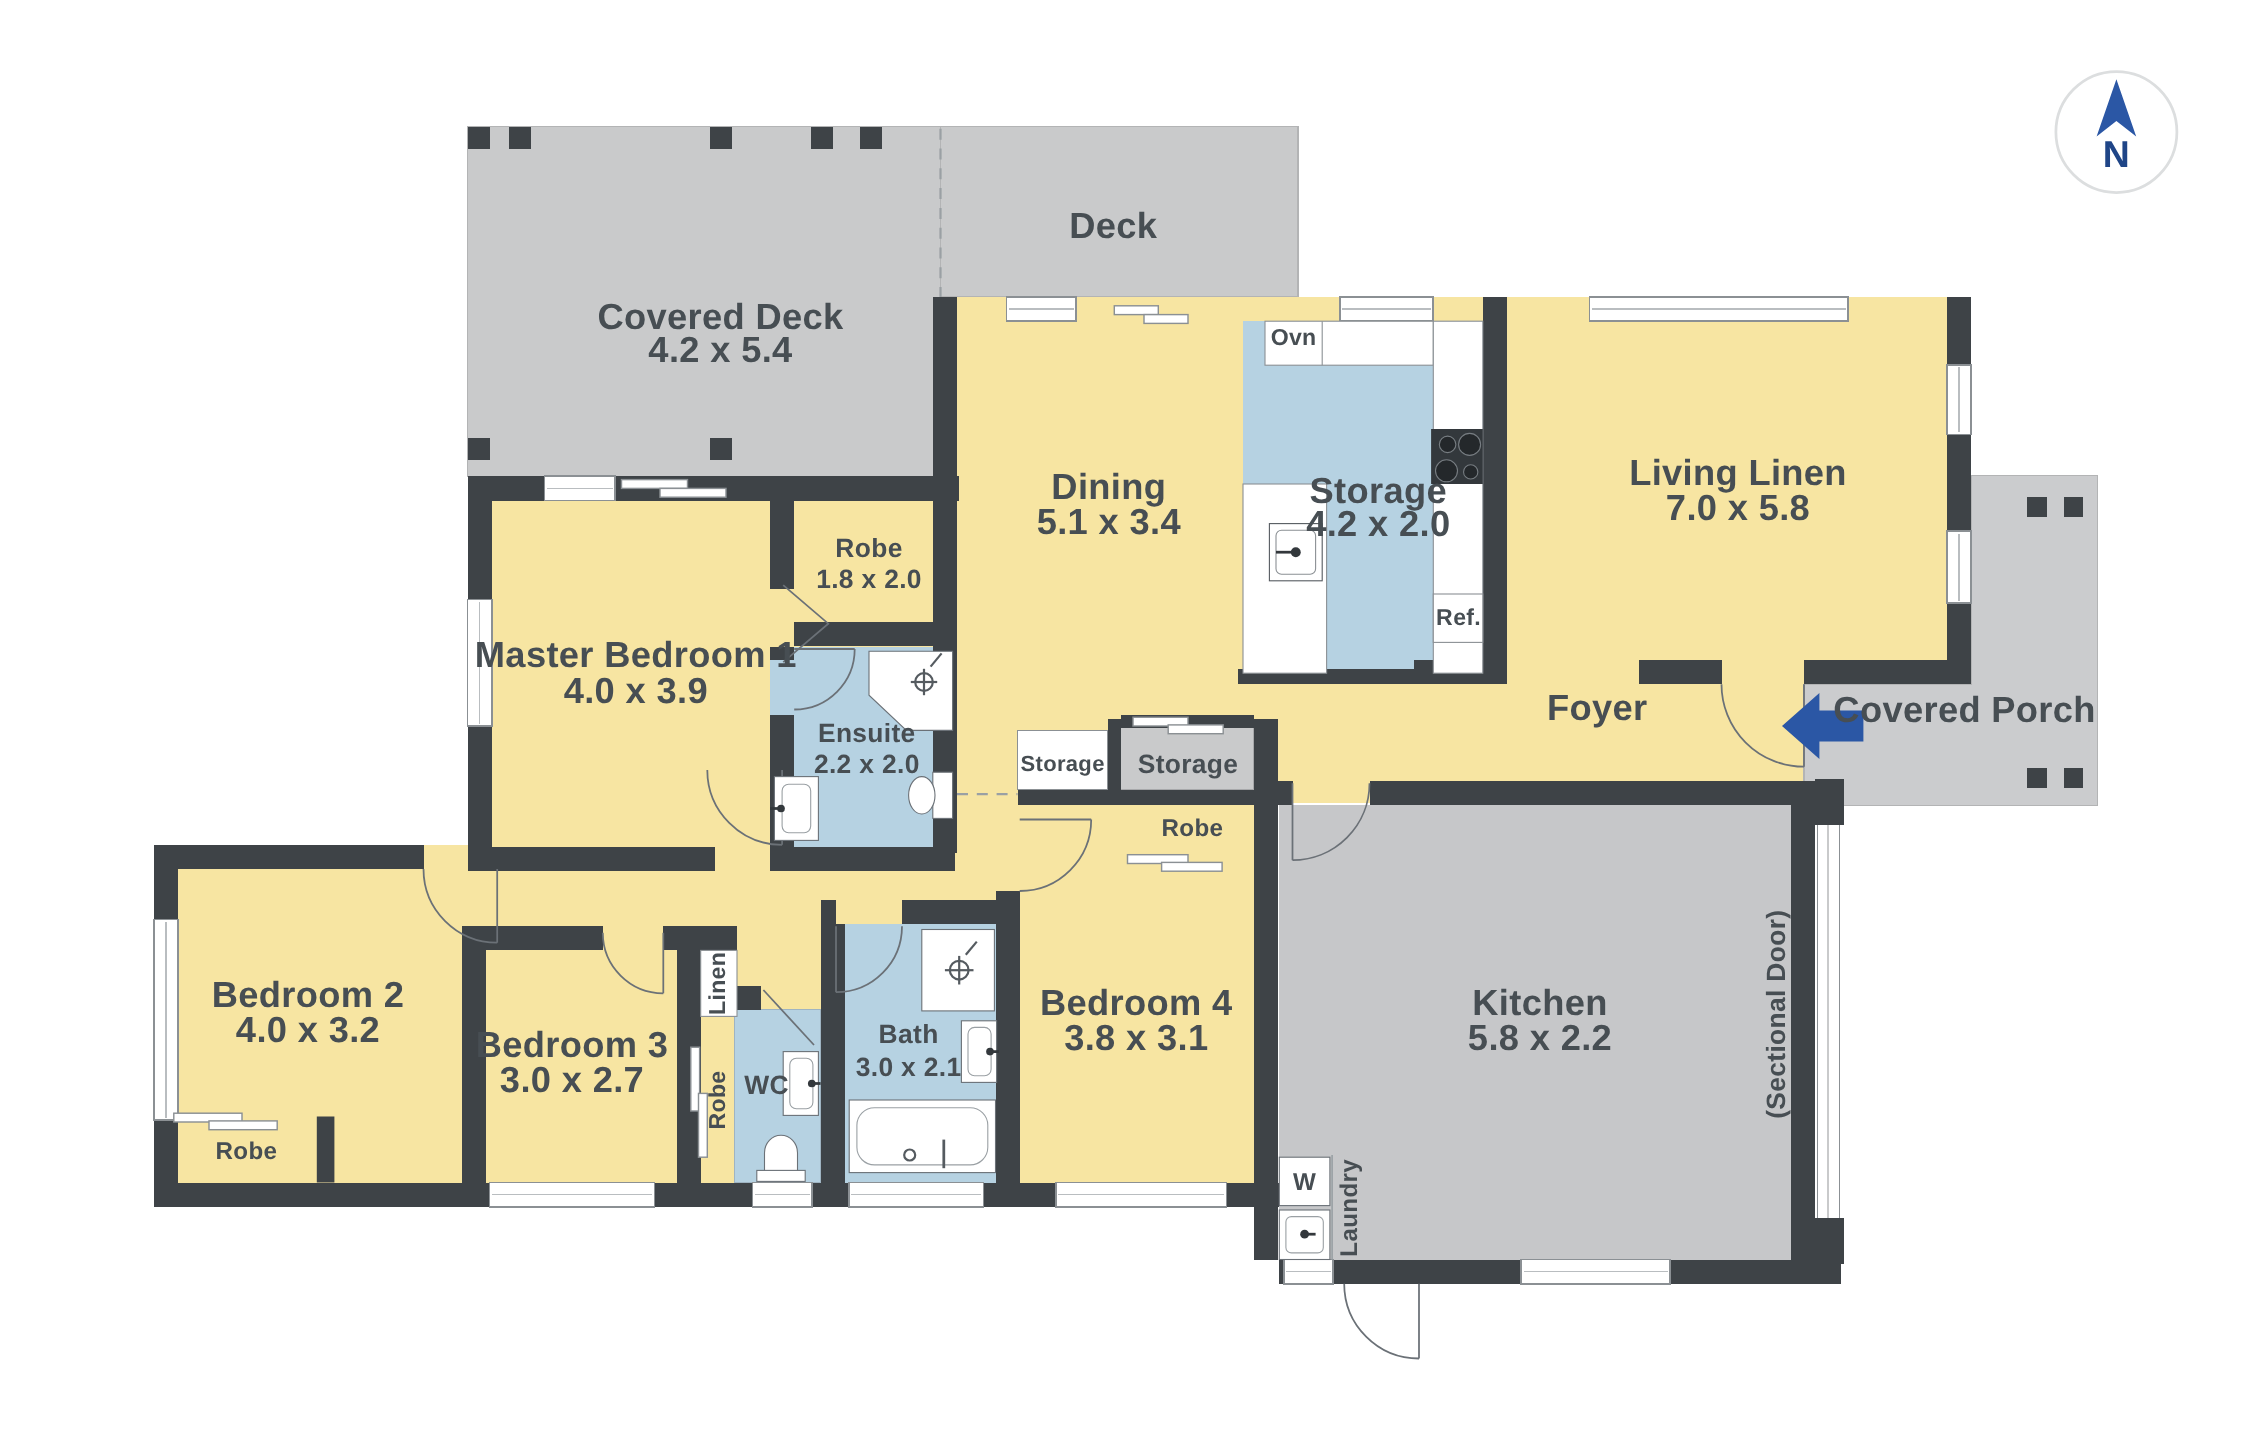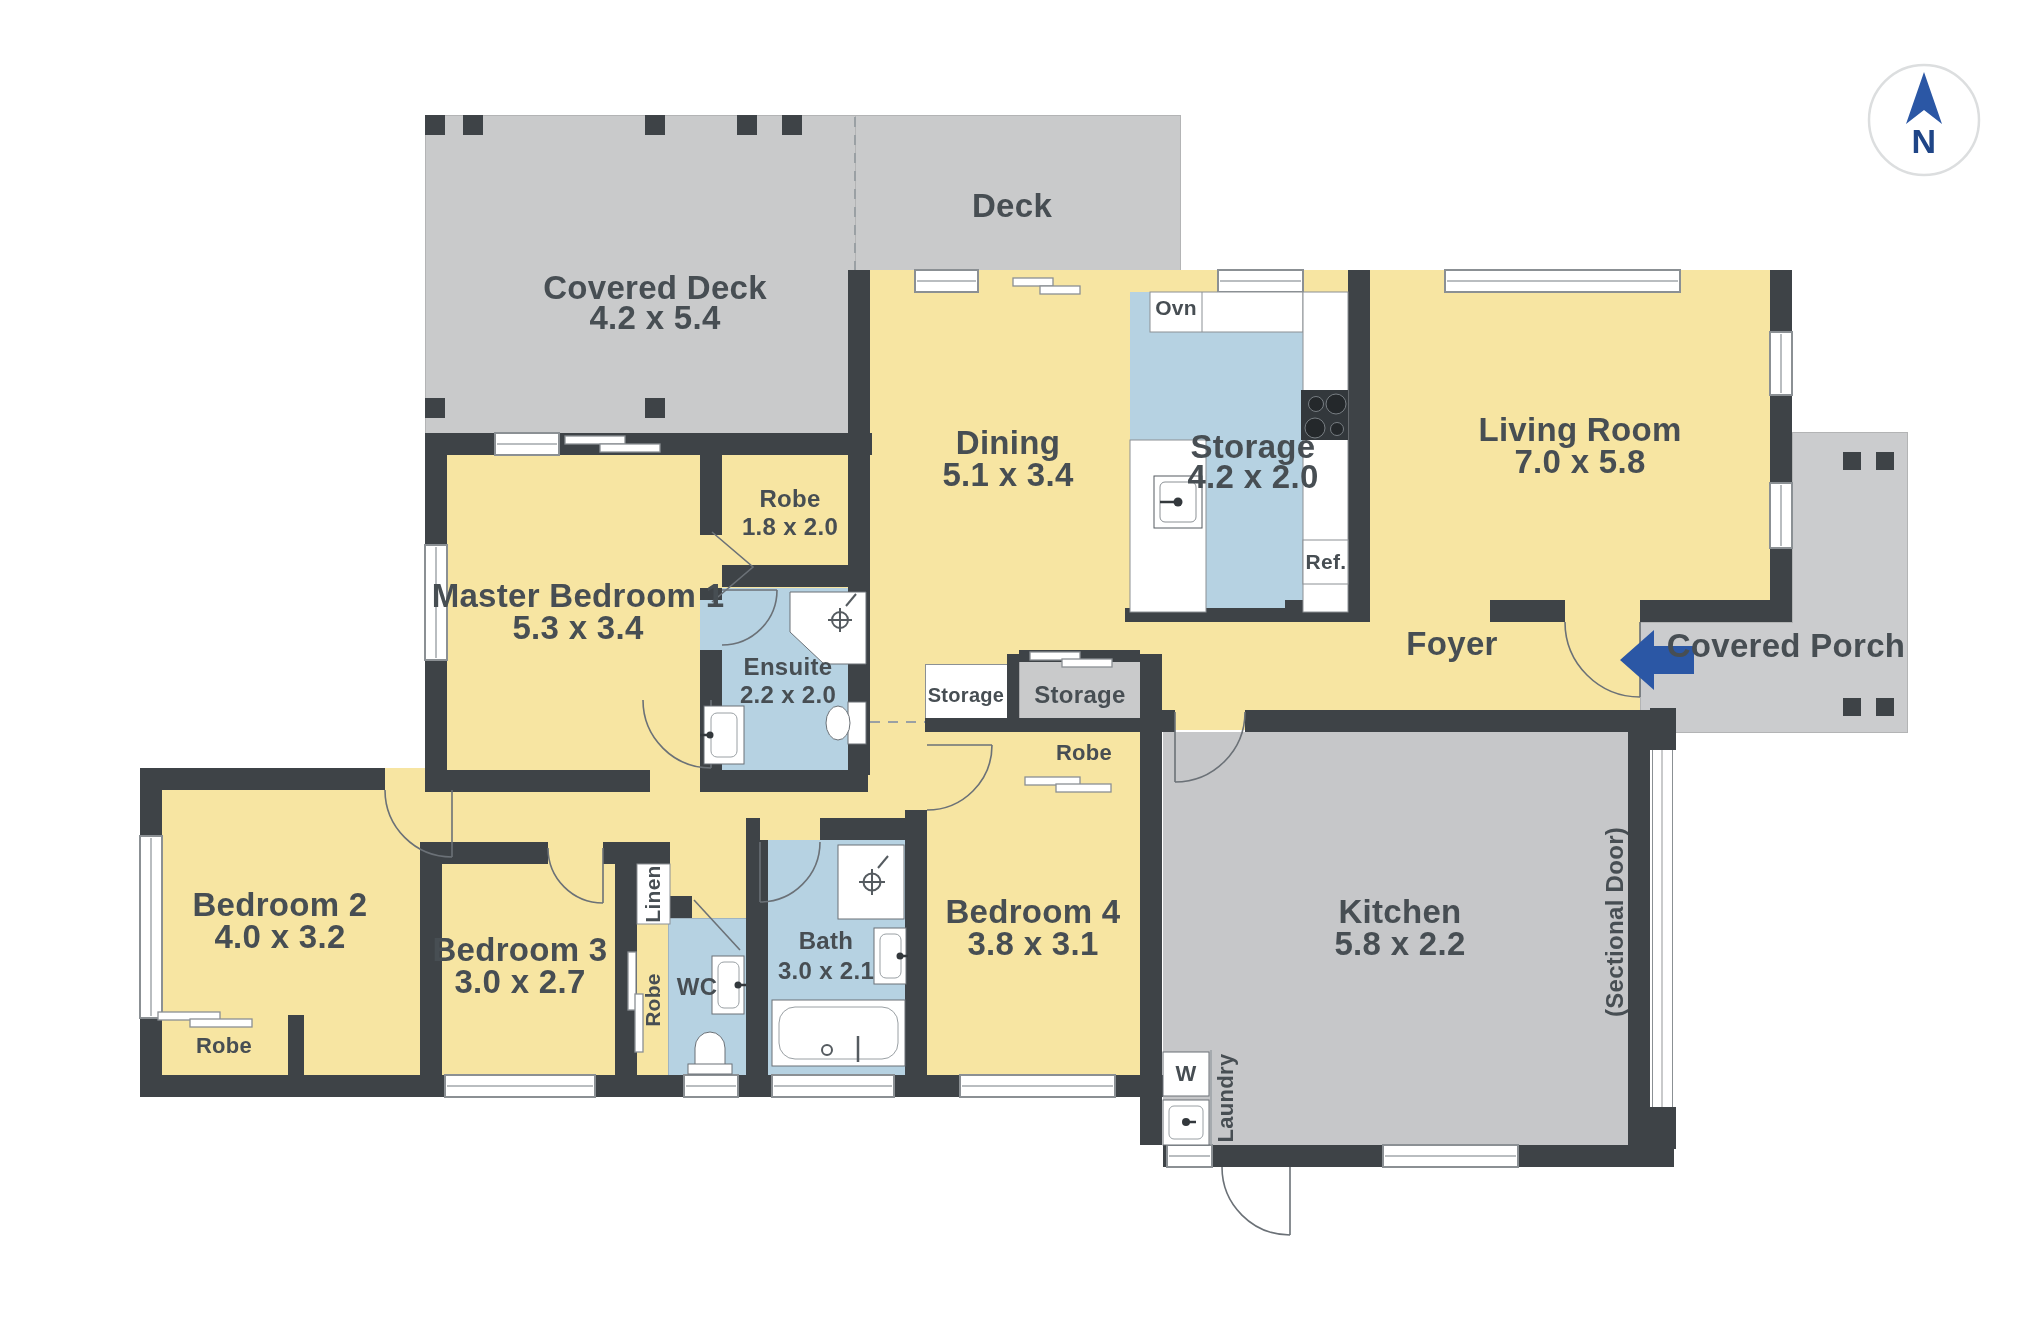--- a/index.html
+++ b/index.html
@@ -264,30 +264,30 @@
   <g>
     <circle cx="1924" cy="120" r="55" fill="#fff" stroke="#dcdedf" stroke-width="2.5"></circle>
     <polygon points="1924,72 1906,124 1924,110 1942,124" fill="#2B57A5"></polygon>
   </g>
 </svg>
 
   <div class="lbl f26" style="left:655px;top:288px">Covered Deck</div>
   <div class="lbl f26" style="left:655px;top:318px">4.2 x 5.4</div>
   <div class="lbl f26" style="left:1012px;top:206px">Deck</div>
   <div class="lbl f26" style="left:578px;top:596px">Master Bedroom 1</div>
-  <div class="lbl f26" style="left:578px;top:628px">5.3 x 3.4</div>
+  <div class="lbl f26" style="left:578px;top:628px">4.0 x 3.9</div>
   <div class="lbl f24" style="left:790px;top:499px">Robe</div>
   <div class="lbl f24" style="left:790px;top:527px">1.8 x 2.0</div>
   <div class="lbl f24" style="left:788px;top:667px">Ensuite</div>
   <div class="lbl f24" style="left:788px;top:695px">2.2 x 2.0</div>
   <div class="lbl f26" style="left:1008px;top:443px">Dining</div>
   <div class="lbl f26" style="left:1008px;top:475px">5.1 x 3.4</div>
   <div class="lbl f26" style="left:1253px;top:447px">Storage</div>
   <div class="lbl f26" style="left:1253px;top:477px">4.2 x 2.0</div>
-  <div class="lbl f26" style="left:1580px;top:430px">Living Room</div>
+  <div class="lbl f26" style="left:1580px;top:430px">Living Linen</div>
   <div class="lbl f26" style="left:1580px;top:462px">7.0 x 5.8</div>
   <div class="lbl f26" style="left:1452px;top:644px">Foyer</div>
   <div class="lbl f26" style="left:1786px;top:646px">Covered Porch</div>
   <div class="lbl f26" style="left:1400px;top:912px">Kitchen</div>
   <div class="lbl f26" style="left:1400px;top:944px">5.8 x 2.2</div>
   <div class="lbl f26" style="left:280px;top:905px">Bedroom 2</div>
   <div class="lbl f26" style="left:280px;top:937px">4.0 x 3.2</div>
   <div class="lbl f26" style="left:520px;top:950px">Bedroom 3</div>
   <div class="lbl f26" style="left:520px;top:982px">3.0 x 2.7</div>
   <div class="lbl f26" style="left:1033px;top:912px">Bedroom 4</div>

